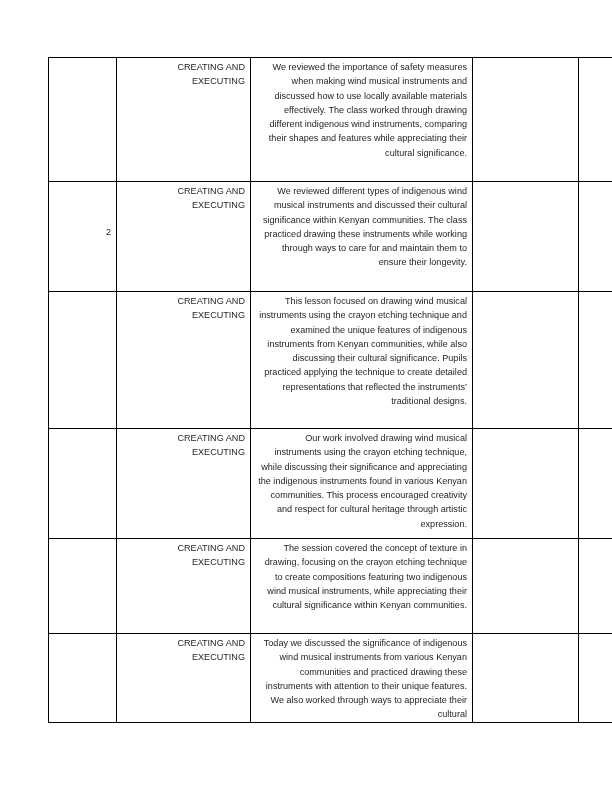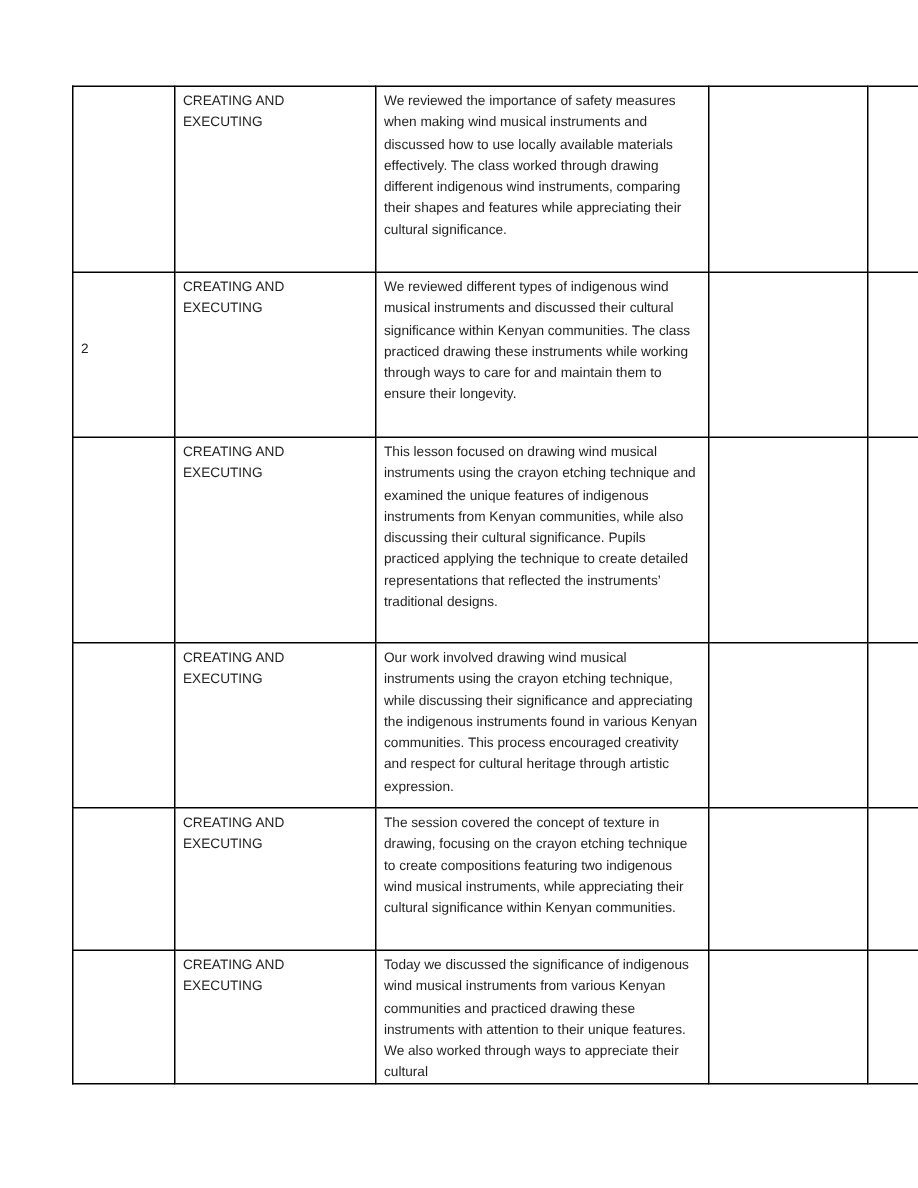--- a/index.html
+++ b/index.html
@@ -13,20 +13,21 @@
       position: relative;
       overflow: hidden;
       font-family: "Liberation Sans", sans-serif;
       color: #1a1a1a;
     }
     .page {
       position: absolute;
       left: 0; top: 0;
       width: 612px; height: 792px;
       background: #ffffff;
+      text-align: right;
     }
     table.lesson-table {
       position: absolute;
       left: 48px;
       top: 57px;
       width: 545px;
       border-collapse: collapse;
       table-layout: fixed;
     }
     table.lesson-table td {

